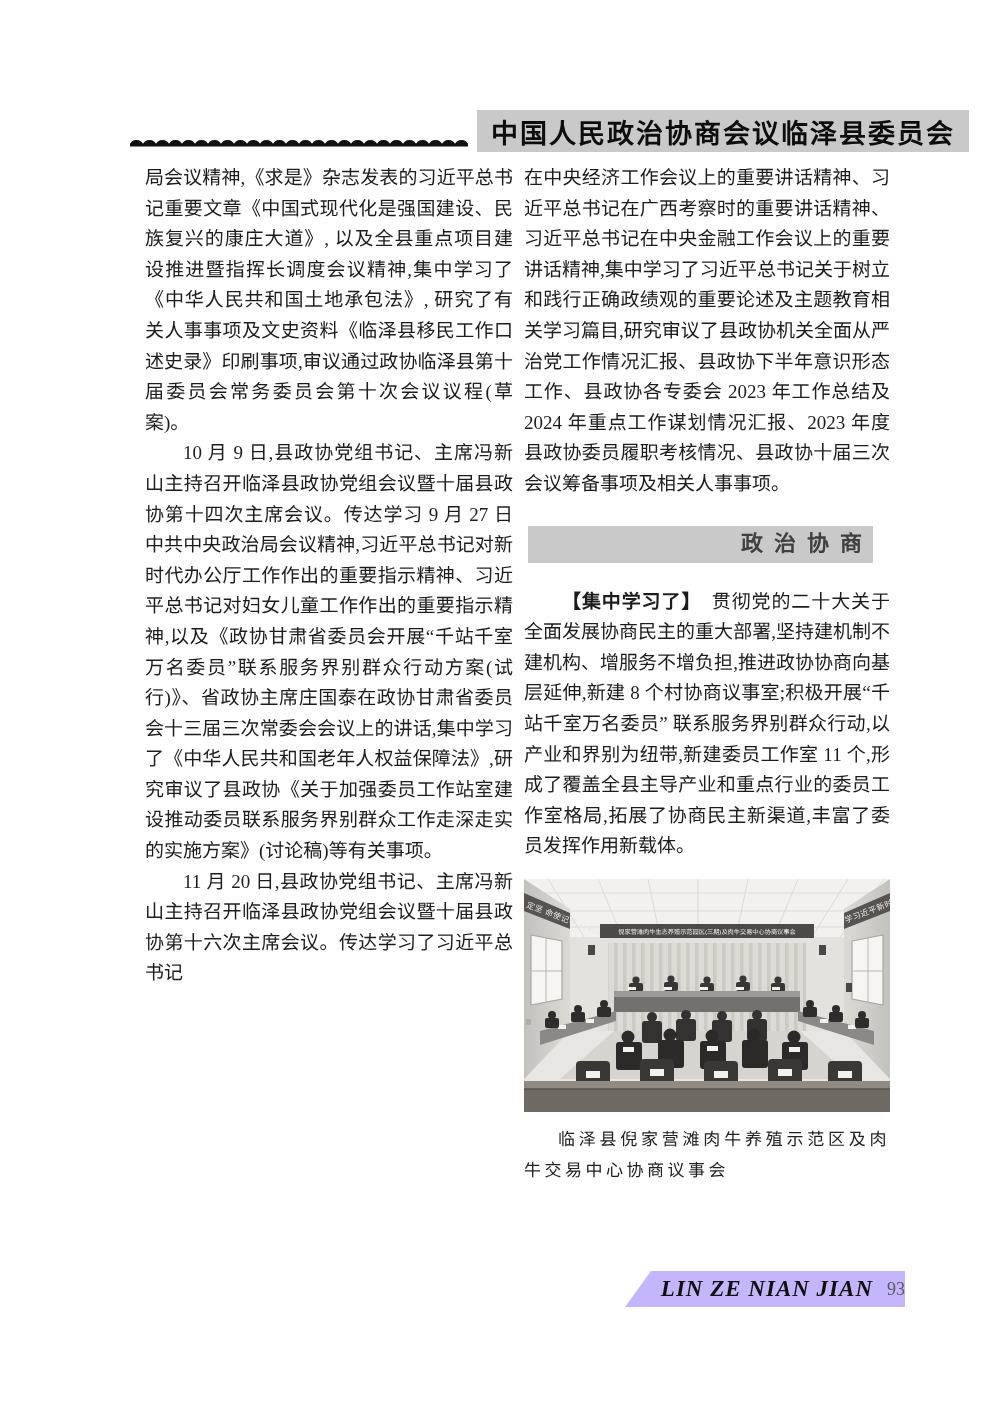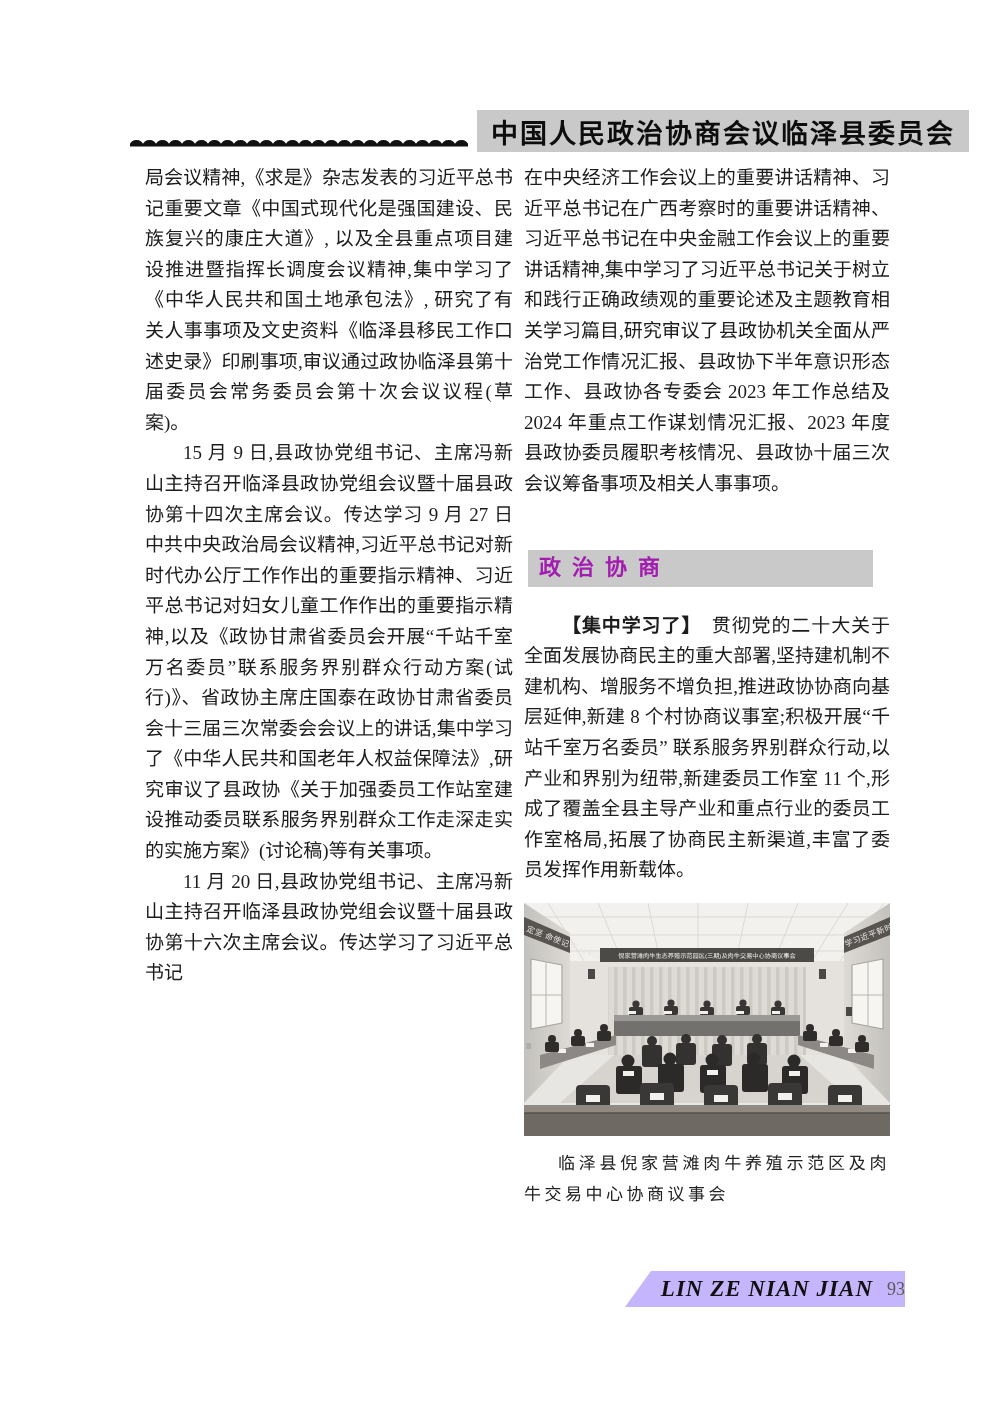--- a/index.html
+++ b/index.html
@@ -17,24 +17,24 @@
   }
   
   .col{position:absolute;top:163px;font-size:19px;line-height:30.6px;text-align:justify;}
   #col-left{left:145px;width:368px;}
   #col-right{left:524px;width:366px;}
   .para{margin:0;}
   .para.indent{text-indent:2em;}
   .para b.lead{font-family:"Liberation Sans","DejaVu Sans",sans-serif;font-weight:bold;margin-right:.55em;}
   
   #section-heading{
-    width:345px;height:37px;margin:50px 0 24px 4px;background:#c9c9c9;
-    display:flex;align-items:center;justify-content:flex-start;
+    width:345px;height:37px;margin:26px 0 24px 4px;background:#c9c9c9;
+    display:flex;align-items:center;justify-content:flex-end;
     font-family:"Liberation Sans","DejaVu Sans",sans-serif;font-weight:bold;
-    font-size:22px;letter-spacing:11px;color:#a21caf;text-indent:11px;
+    font-size:22px;letter-spacing:11px;color:#404040;text-indent:11px;
   }
   
   #photo-figure{margin:17px 0 0 0;width:366px;}
   #photo-figure svg{display:block;}
   #photo-caption{
     margin-top:12px;font-size:17px;line-height:31px;letter-spacing:3.5px;
     text-align:justify;text-indent:2em;color:#222;
   }
   
   #footer-band{
@@ -60,21 +60,21 @@
       <rect x="0" y="9.5" width="338" height="3"></rect>
       <path d="M0,11 a6.5,5 0 0 1 13,0 a6.5,5 0 0 1 13,0 a6.5,5 0 0 1 13,0 a6.5,5 0 0 1 13,0 a6.5,5 0 0 1 13,0 a6.5,5 0 0 1 13,0 a6.5,5 0 0 1 13,0 a6.5,5 0 0 1 13,0 a6.5,5 0 0 1 13,0 a6.5,5 0 0 1 13,0 a6.5,5 0 0 1 13,0 a6.5,5 0 0 1 13,0 a6.5,5 0 0 1 13,0 a6.5,5 0 0 1 13,0 a6.5,5 0 0 1 13,0 a6.5,5 0 0 1 13,0 a6.5,5 0 0 1 13,0 a6.5,5 0 0 1 13,0 a6.5,5 0 0 1 13,0 a6.5,5 0 0 1 13,0 a6.5,5 0 0 1 13,0 a6.5,5 0 0 1 13,0 a6.5,5 0 0 1 13,0 a6.5,5 0 0 1 13,0 a6.5,5 0 0 1 13,0 a6.5,5 0 0 1 13,0 Z"></path>
     </g>
   </svg>
   <div id="header-titlebox">
     <span>中国人民政治协商会议临泽县委员会</span>
   </div>
 
   <div id="col-left" class="col">
       <p class="para">局会议精神,《求是》杂志发表的习近平总书记重要文章《中国式现代化是强国建设、民族复兴的康庄大道》, 以及全县重点项目建设推进暨指挥长调度会议精神,集中学习了《中华人民共和国土地承包法》, 研究了有关人事事项及文史资料《临泽县移民工作口述史录》印刷事项,审议通过政协临泽县第十届委员会常务委员会第十次会议议程(草案)。</p>
-      <p class="para indent">15 月 9 日,县政协党组书记、主席冯新山主持召开临泽县政协党组会议暨十届县政协第十四次主席会议。传达学习 9 月 27 日中共中央政治局会议精神,习近平总书记对新时代办公厅工作作出的重要指示精神、习近平总书记对妇女儿童工作作出的重要指示精神,以及《政协甘肃省委员会开展“千站千室万名委员”联系服务界别群众行动方案(试行)》、省政协主席庄国泰在政协甘肃省委员会十三届三次常委会会议上的讲话,集中学习了《中华人民共和国老年人权益保障法》,研究审议了县政协《关于加强委员工作站室建设推动委员联系服务界别群众工作走深走实的实施方案》(讨论稿)等有关事项。</p>
+      <p class="para indent">10 月 9 日,县政协党组书记、主席冯新山主持召开临泽县政协党组会议暨十届县政协第十四次主席会议。传达学习 9 月 27 日中共中央政治局会议精神,习近平总书记对新时代办公厅工作作出的重要指示精神、习近平总书记对妇女儿童工作作出的重要指示精神,以及《政协甘肃省委员会开展“千站千室万名委员”联系服务界别群众行动方案(试行)》、省政协主席庄国泰在政协甘肃省委员会十三届三次常委会会议上的讲话,集中学习了《中华人民共和国老年人权益保障法》,研究审议了县政协《关于加强委员工作站室建设推动委员联系服务界别群众工作走深走实的实施方案》(讨论稿)等有关事项。</p>
       <p class="para indent">11 月 20 日,县政协党组书记、主席冯新山主持召开临泽县政协党组会议暨十届县政协第十六次主席会议。传达学习了习近平总书记</p>
     </div>
 
   <div id="col-right" class="col">
     <div>
         <p class="para">在中央经济工作会议上的重要讲话精神、习近平总书记在广西考察时的重要讲话精神、习近平总书记在中央金融工作会议上的重要讲话精神,集中学习了习近平总书记关于树立和践行正确政绩观的重要论述及主题教育相关学习篇目,研究审议了县政协机关全面从严治党工作情况汇报、县政协下半年意识形态工作、县政协各专委会 2023 年工作总结及 2024 年重点工作谋划情况汇报、2023 年度县政协委员履职考核情况、县政协十届三次会议筹备事项及相关人事事项。</p>
       </div>
 
     <div id="section-heading">
       <span>政治协商</span>

